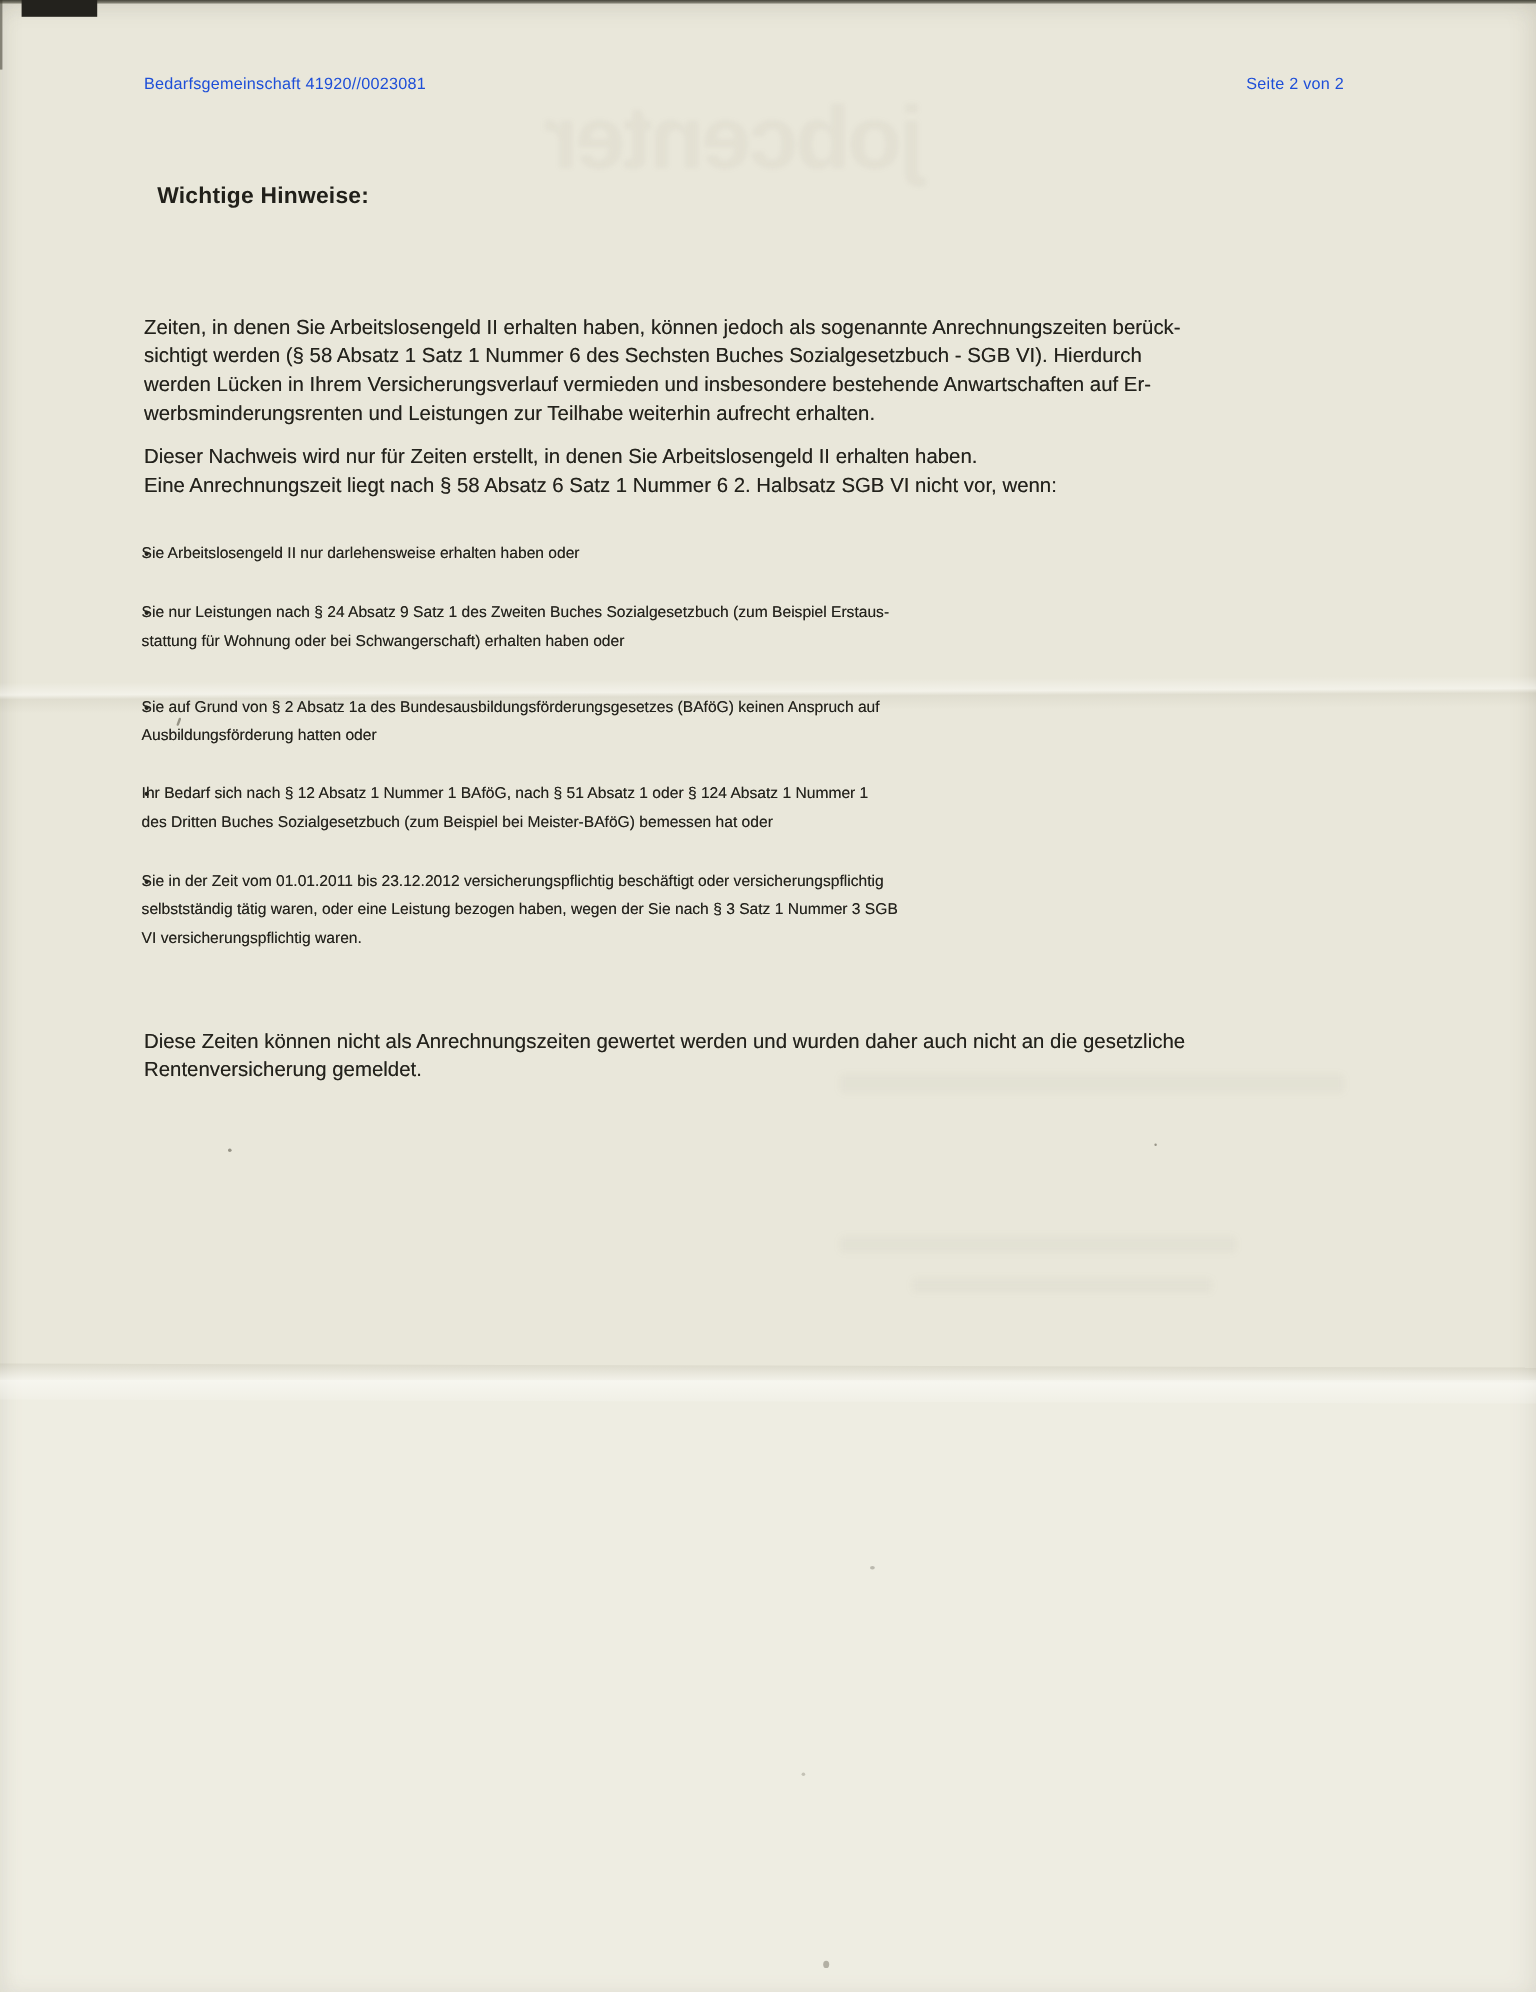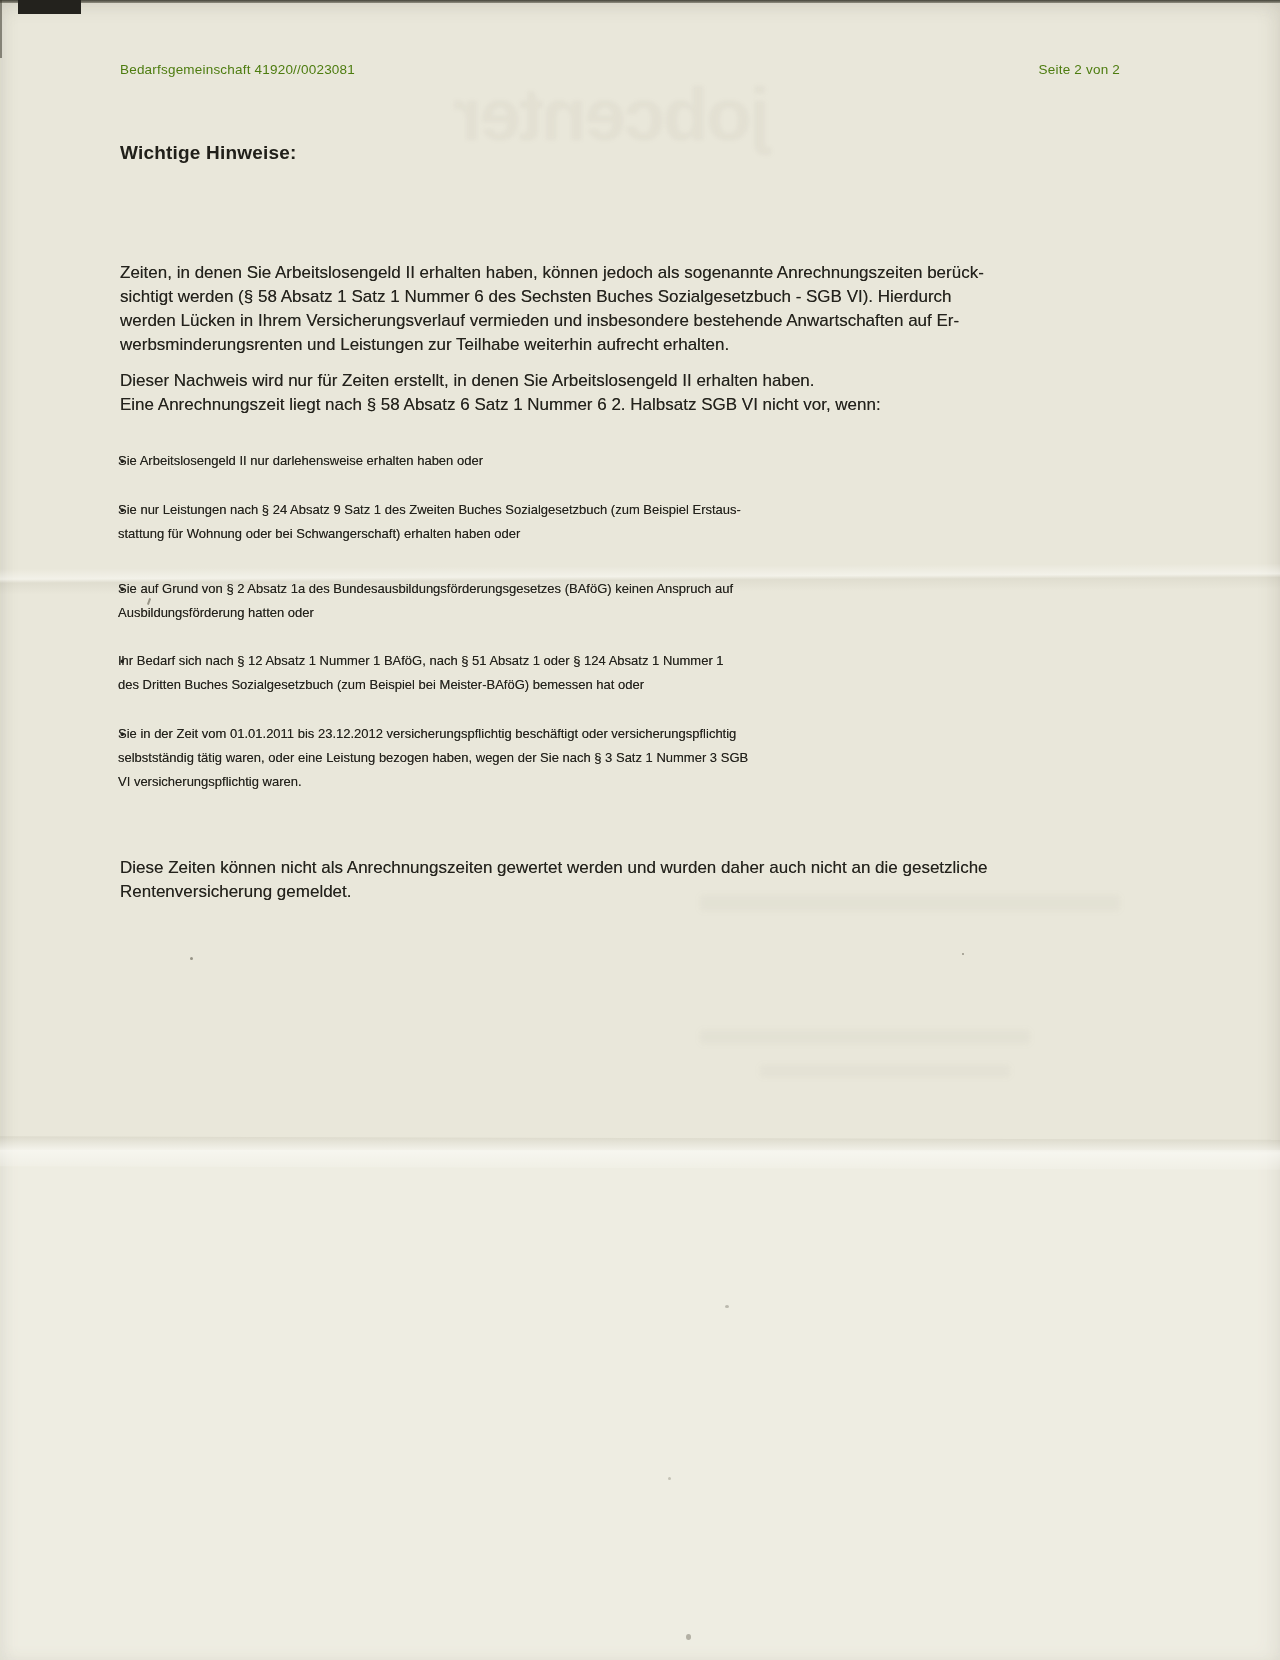--- a/index.html
+++ b/index.html
@@ -77,24 +77,24 @@
   .sp1 { left: 190px; top: 957px;  width: 3px; height: 3px; }
   .sp2 { left: 148px; top: 598px;  width: 2px; height: 7px; transform: rotate(20deg); border-radius: 1px; }
   .sp3 { left: 962px; top: 953px;  width: 2px; height: 2px; }
   .sp4 { left: 725px; top: 1305px; width: 4px; height: 3px; opacity: .6; }
   .sp5 { left: 686px; top: 1634px; width: 5px; height: 6px; opacity: .7; }
   .sp6 { left: 668px; top: 1477px; width: 3px; height: 3px; opacity: .5; }
   
   .header-row {
     position: absolute; left: 120px; right: 160px; top: 62px;
     display: flex; justify-content: space-between;
-    font-size: 13.5px; color: #4d7c0f; letter-spacing: 0.2px; align-items: center;
+    font-size: 13.5px; color: #1d4ed8; letter-spacing: 0.2px; align-items: center;
   }
   .title {
-    position: absolute; left: 120px; top: 142px; margin: 0;
+    position: absolute; left: 120px; top: 142px; margin: 11px;
     font-size: 19px; font-weight: bold; color: #21201a;
     letter-spacing: 0.2px;
   }
   .para, .closing {
     position: absolute; left: 120px; margin: 0; width: 1060px;
     font-size: 17px; line-height: 24px; white-space: pre;
     text-shadow: 0 0 0.5px rgba(30,28,20,0.55);
   }
   .p1 { top: 192px; }
   .p2 { top: 261px; }

